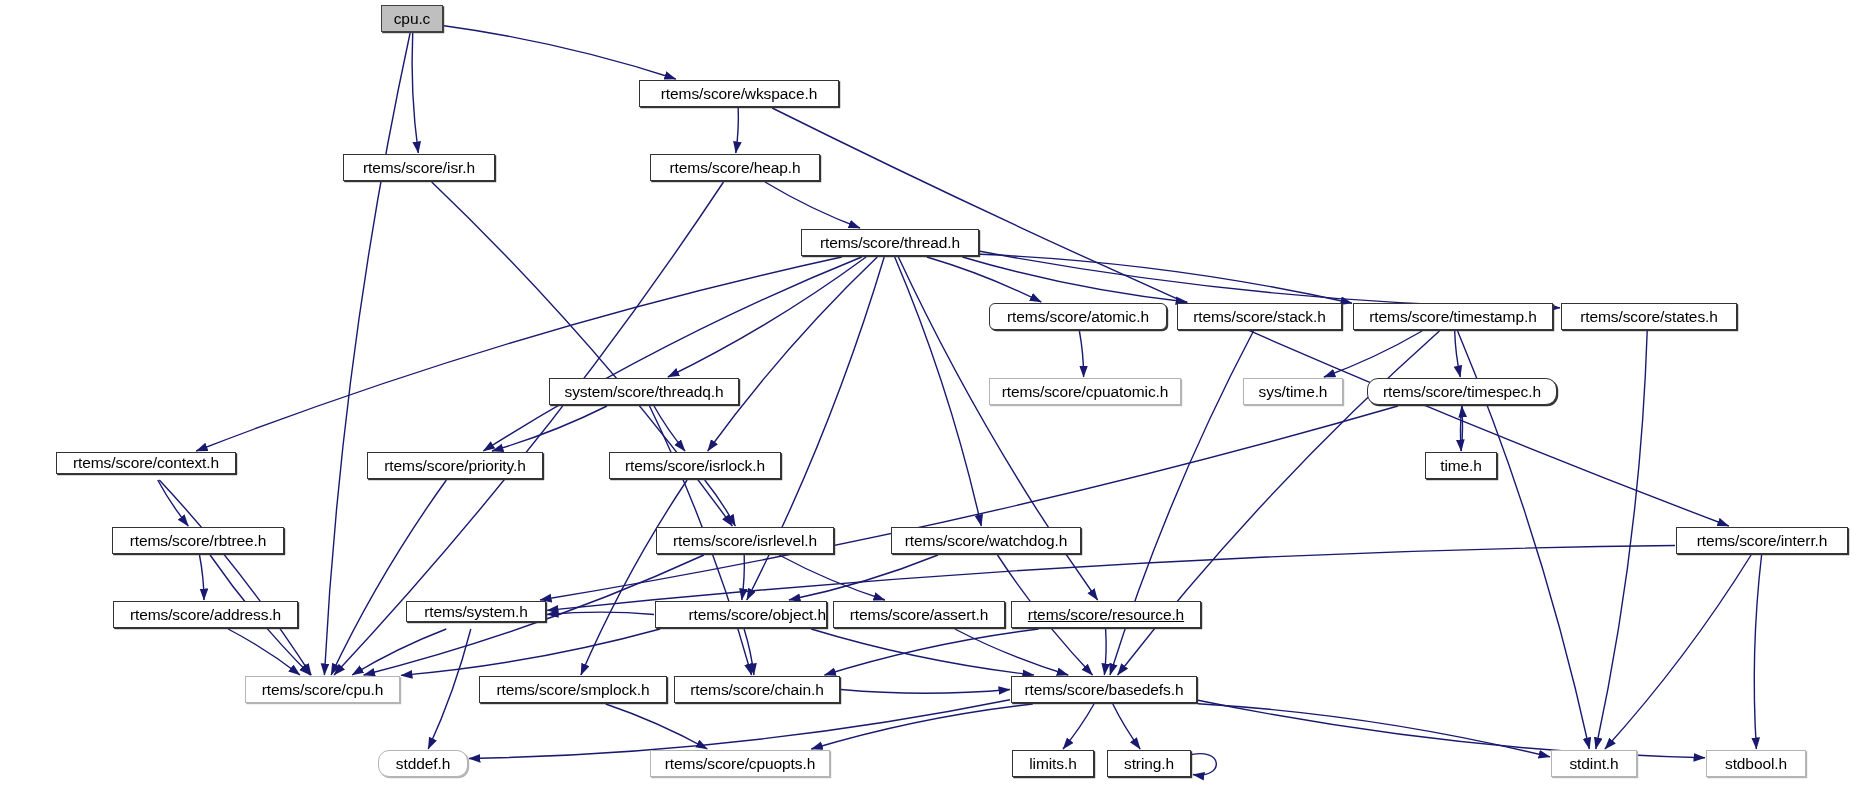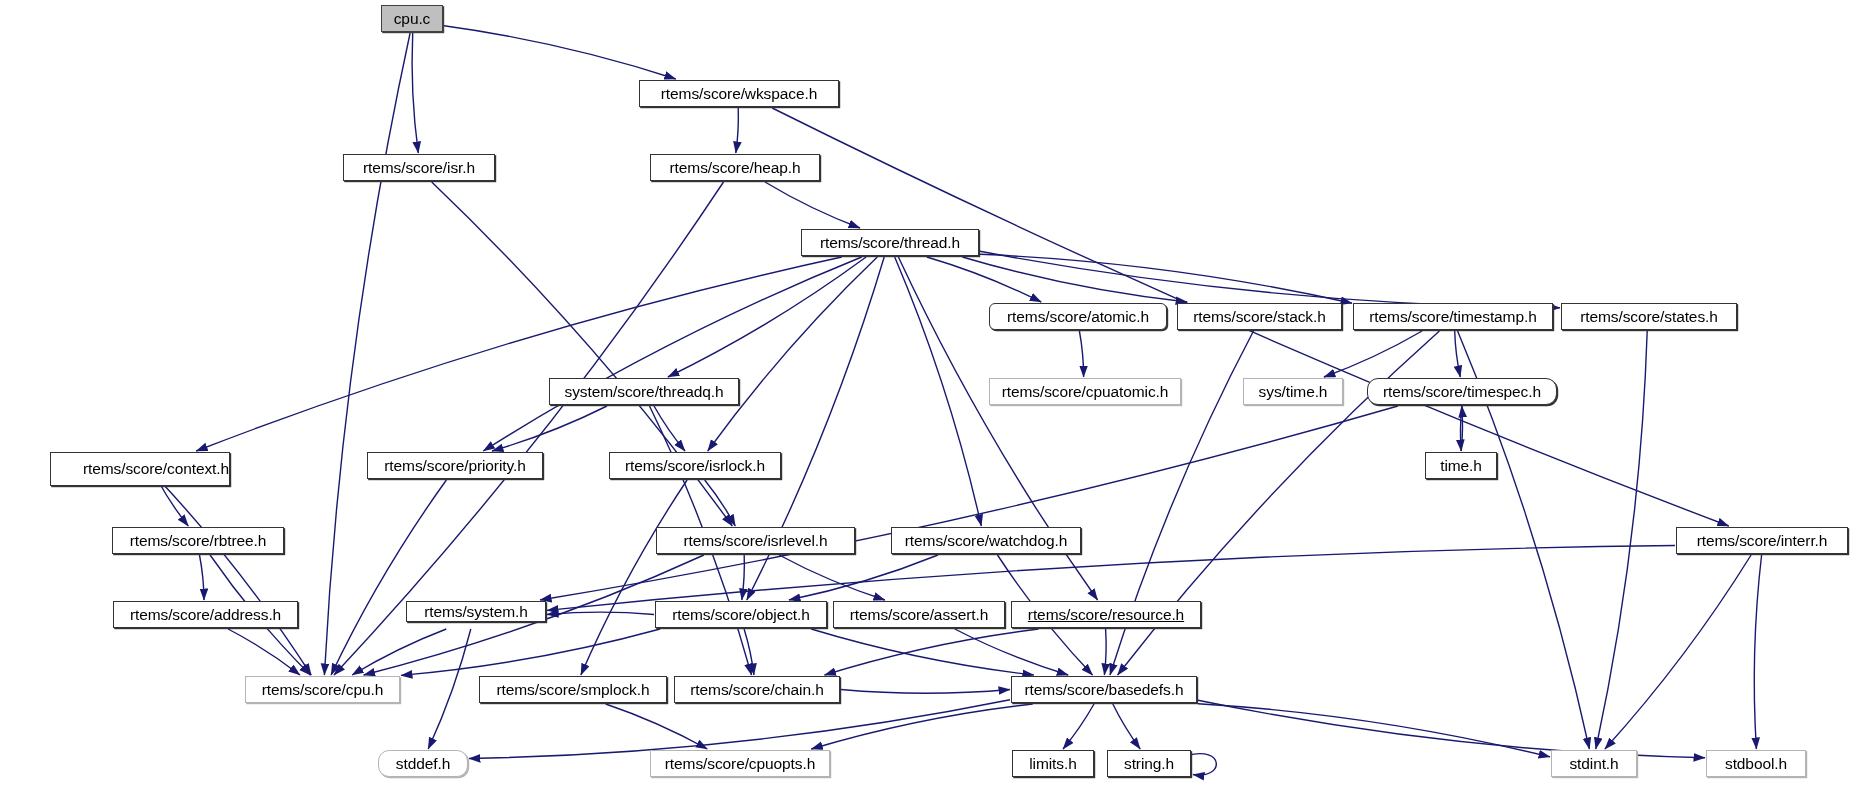--- a/index.html
+++ b/index.html
@@ -165,51 +165,51 @@
       </div>
       <div class="graph-node plain" style="left: 1243px; top: 378px; width: 100px; height: 27px;">
         <span class="node-label">sys/time.h</span>
       </div>
       <div class="graph-node strong" style="left: 1367px; top: 378px; width: 190px; height: 27px; border-radius: 11px;">
         <span class="node-label">rtems/score/timespec.h</span>
       </div>
       <div class="graph-node strong" style="left: 549px; top: 378px; width: 190px; height: 27px;">
         <span class="node-label">system/score/threadq.h</span>
       </div>
-      <div class="graph-node strong" style="left: 50px; top: 452px; width: 180px; height: 34px; justify-content: flex-end;">
+      <div class="graph-node strong" style="left: 56px; top: 452px; width: 180px; height: 22px;">
         <span class="node-label">rtems/score/context.h</span>
       </div>
       <div class="graph-node strong" style="left: 367px; top: 452px; width: 176px; height: 27px;">
         <span class="node-label">rtems/score/priority.h</span>
       </div>
       <div class="graph-node strong" style="left: 609px; top: 452px; width: 172px; height: 27px;">
         <span class="node-label">rtems/score/isrlock.h</span>
       </div>
       <div class="graph-node strong" style="left: 1425px; top: 452px; width: 72px; height: 27px; justify-content: center;">
         <span class="node-label">time.h</span>
       </div>
       <div class="graph-node strong" style="left: 112px; top: 527px; width: 172px; height: 27px;">
         <span class="node-label">rtems/score/rbtree.h</span>
       </div>
-      <div class="graph-node strong" style="left: 656px; top: 527px; width: 199px; height: 27px;">
+      <div class="graph-node strong" style="left: 656px; top: 527px; width: 178px; height: 27px;">
         <span class="node-label">rtems/score/isrlevel.h</span>
       </div>
       <div class="graph-node strong" style="left: 891px; top: 527px; width: 190px; height: 27px;">
         <span class="node-label">rtems/score/watchdog.h</span>
       </div>
       <div class="graph-node strong" style="left: 1676px; top: 527px; width: 172px; height: 27px;">
         <span class="node-label">rtems/score/interr.h</span>
       </div>
       <div class="graph-node strong" style="left: 113px; top: 601px; width: 185px; height: 27px;">
         <span class="node-label">rtems/score/address.h</span>
       </div>
       <div class="graph-node strong" style="left: 406px; top: 601px; width: 140px; height: 21px;">
         <span class="node-label">rtems/system.h</span>
       </div>
-      <div class="graph-node strong" style="left: 655px; top: 601px; width: 172px; height: 27px;">
+      <div class="graph-node strong" style="left: 655px; top: 601px; width: 172px; height: 27px; justify-content: flex-end;">
         <span class="node-label">rtems/score/object.h</span>
       </div>
       <div class="graph-node strong" style="left: 833px; top: 601px; width: 172px; height: 27px;">
         <span class="node-label">rtems/score/assert.h</span>
       </div>
       <div class="graph-node strong" style="left: 1011px; top: 601px; width: 190px; height: 27px; text-decoration: underline;">
         <span class="node-label">rtems/score/resource.h</span>
       </div>
       <div class="graph-node plain" style="left: 245px; top: 676px; width: 155px; height: 27px;">
         <span class="node-label">rtems/score/cpu.h</span>

